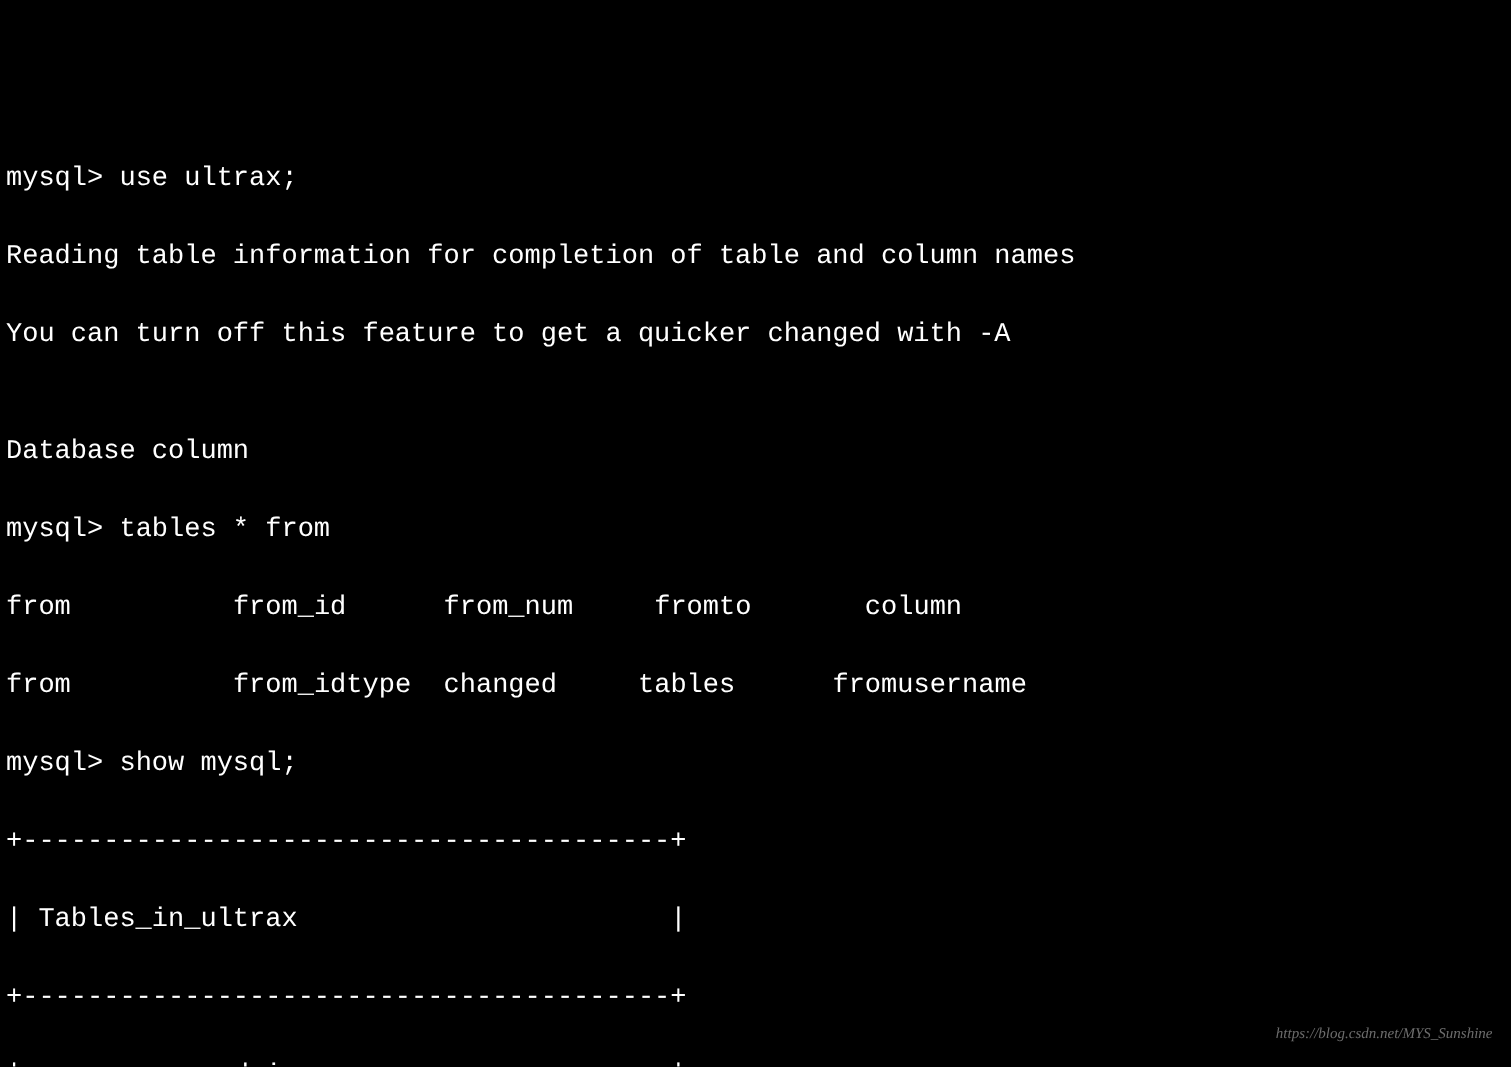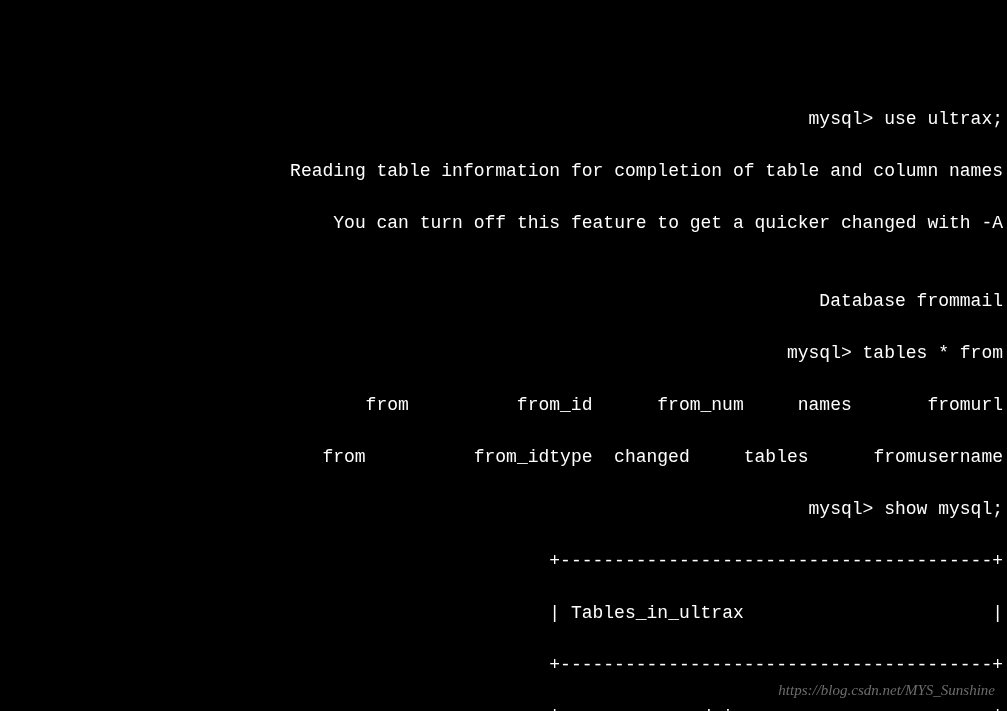--- a/index.html
+++ b/index.html
@@ -15,45 +15,44 @@
       line-height: 26px;
       padding: 2px 4px;
       width: 1007px;
       height: 711px;
       overflow: hidden;
       white-space: pre;
       position: relative;
     }
     .line {
       display: block;
-      text-align: right;
     }
     .watermark {
       position: absolute;
       bottom: 8px;
       right: 12px;
       color: #888888;
-      font-size: 15px;
+      font-size: 10px;
       font-style: italic;
       font-family: 'Times New Roman', serif;
       opacity: 0.8;
     }
   </style>
 </head>
 <body>
 
 
 
 <span class="line"><span>mysql&gt;</span> <span>use ultrax;</span></span>
 <span class="line">Reading table information for completion of table and column names</span>
 <span class="line">You can turn off this feature to get a quicker changed with -A</span>
 <span class="line"></span>
-<span class="line">Database frommail</span>
+<span class="line">Database column</span>
 <span class="line"><span>mysql&gt;</span> <span>tables * from</span></span>
-<span class="line"><span>from</span>          <span>from_id</span>      <span>from_num</span>     <span>names</span>       <span>fromurl</span></span>
+<span class="line"><span>from</span>          <span>from_id</span>      <span>from_num</span>     <span>fromto</span>       <span>column</span></span>
 <span class="line"><span>from</span>          <span>from_idtype</span>  <span>changed</span>     <span>tables</span>      <span>fromusername</span></span>
 <span class="line"><span>mysql&gt;</span> <span>show mysql;</span></span>
 <span class="line">+----------------------------------------+</span>
 <span class="line">| Tables_in_ultrax                       |</span>
 <span class="line">+----------------------------------------+</span>
 <span class="line">| pre_common_admincp_cmenu               |</span>
 
 
 
 

